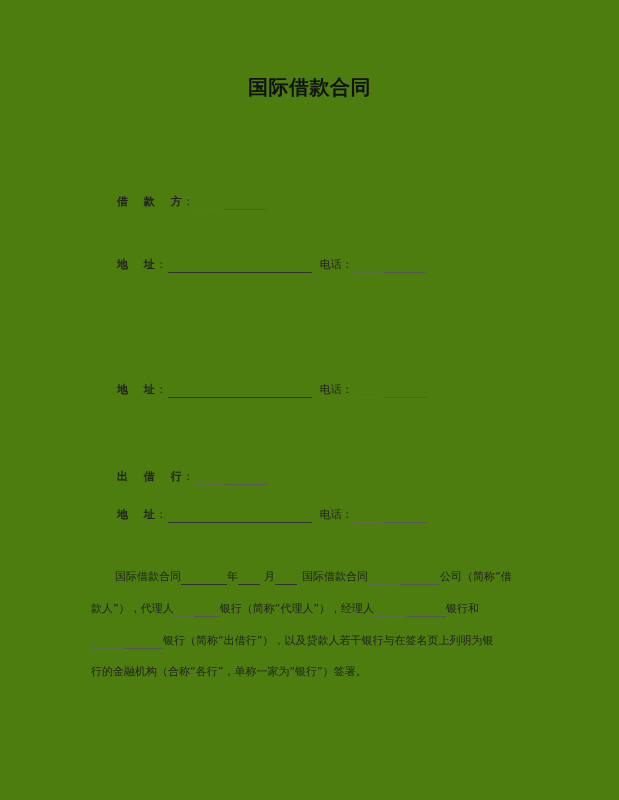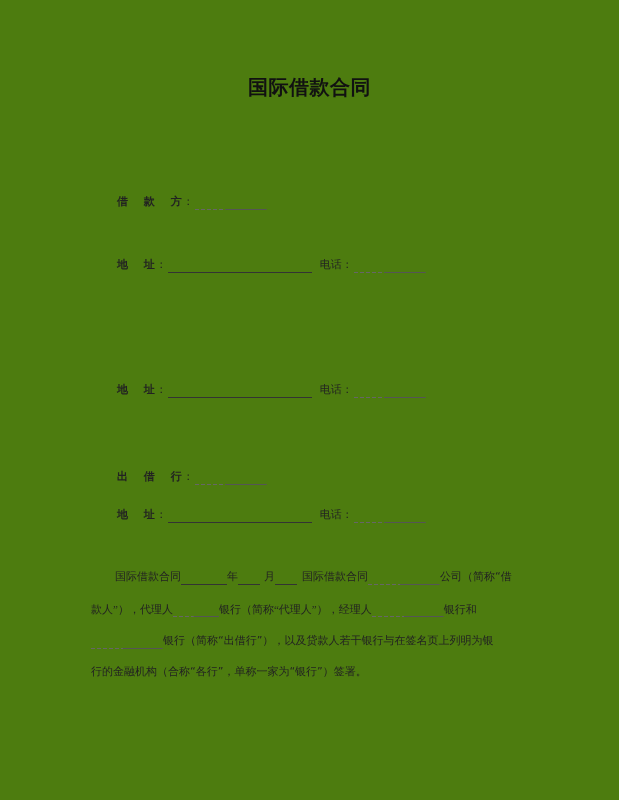--- a/index.html
+++ b/index.html
@@ -125,21 +125,21 @@
   </div>
 
   <div class="field-row" style="top:507px;">
     <span class="label spaced">地 址</span><span class="colon">：</span><span class="blank" style="width:144px;"></span><span class="phone-group"><span class="label">电话</span><span class="colon tight">：</span><span class="blank dashed-start" style="width:72px;"></span></span>
   </div>
 
   <div class="para" style="top:569px;">
     <span class="indent"></span><span>国际借款合同</span><span class="u" style="width:46px;"></span><span>年</span><span class="u" style="width:22px;"></span><span style="display:inline-block;width:4px;"></span><span>月</span><span class="u" style="width:22px;"></span><span style="display:inline-block;width:5px;"></span><span>国际借款合同</span><span class="ud" style="width:72px;"></span><span>公司（简称“借</span>
   </div>
 
-  <div class="para" style="top:601px;font-family:Liberation Serif, serif;">
+  <div class="para" style="top:601px;">
     <span>款人”），代理人</span><span class="ud" style="width:46px;"></span><span>银行（简称“代理人”），经理人</span><span class="ud" style="width:72px;"></span><span>银行和</span>
   </div>
 
   <div class="para" style="top:664px;">
     <span>行的金融机构（合称“各行”，单称一家为“银行”）签署。</span>
   </div>
 
   <div class="para" style="top:633px;">
     <span class="ud" style="width:72px;"></span><span>银行（简称“出借行”），以及贷款人若干银行与在签名页上列明为银</span>
   </div>

